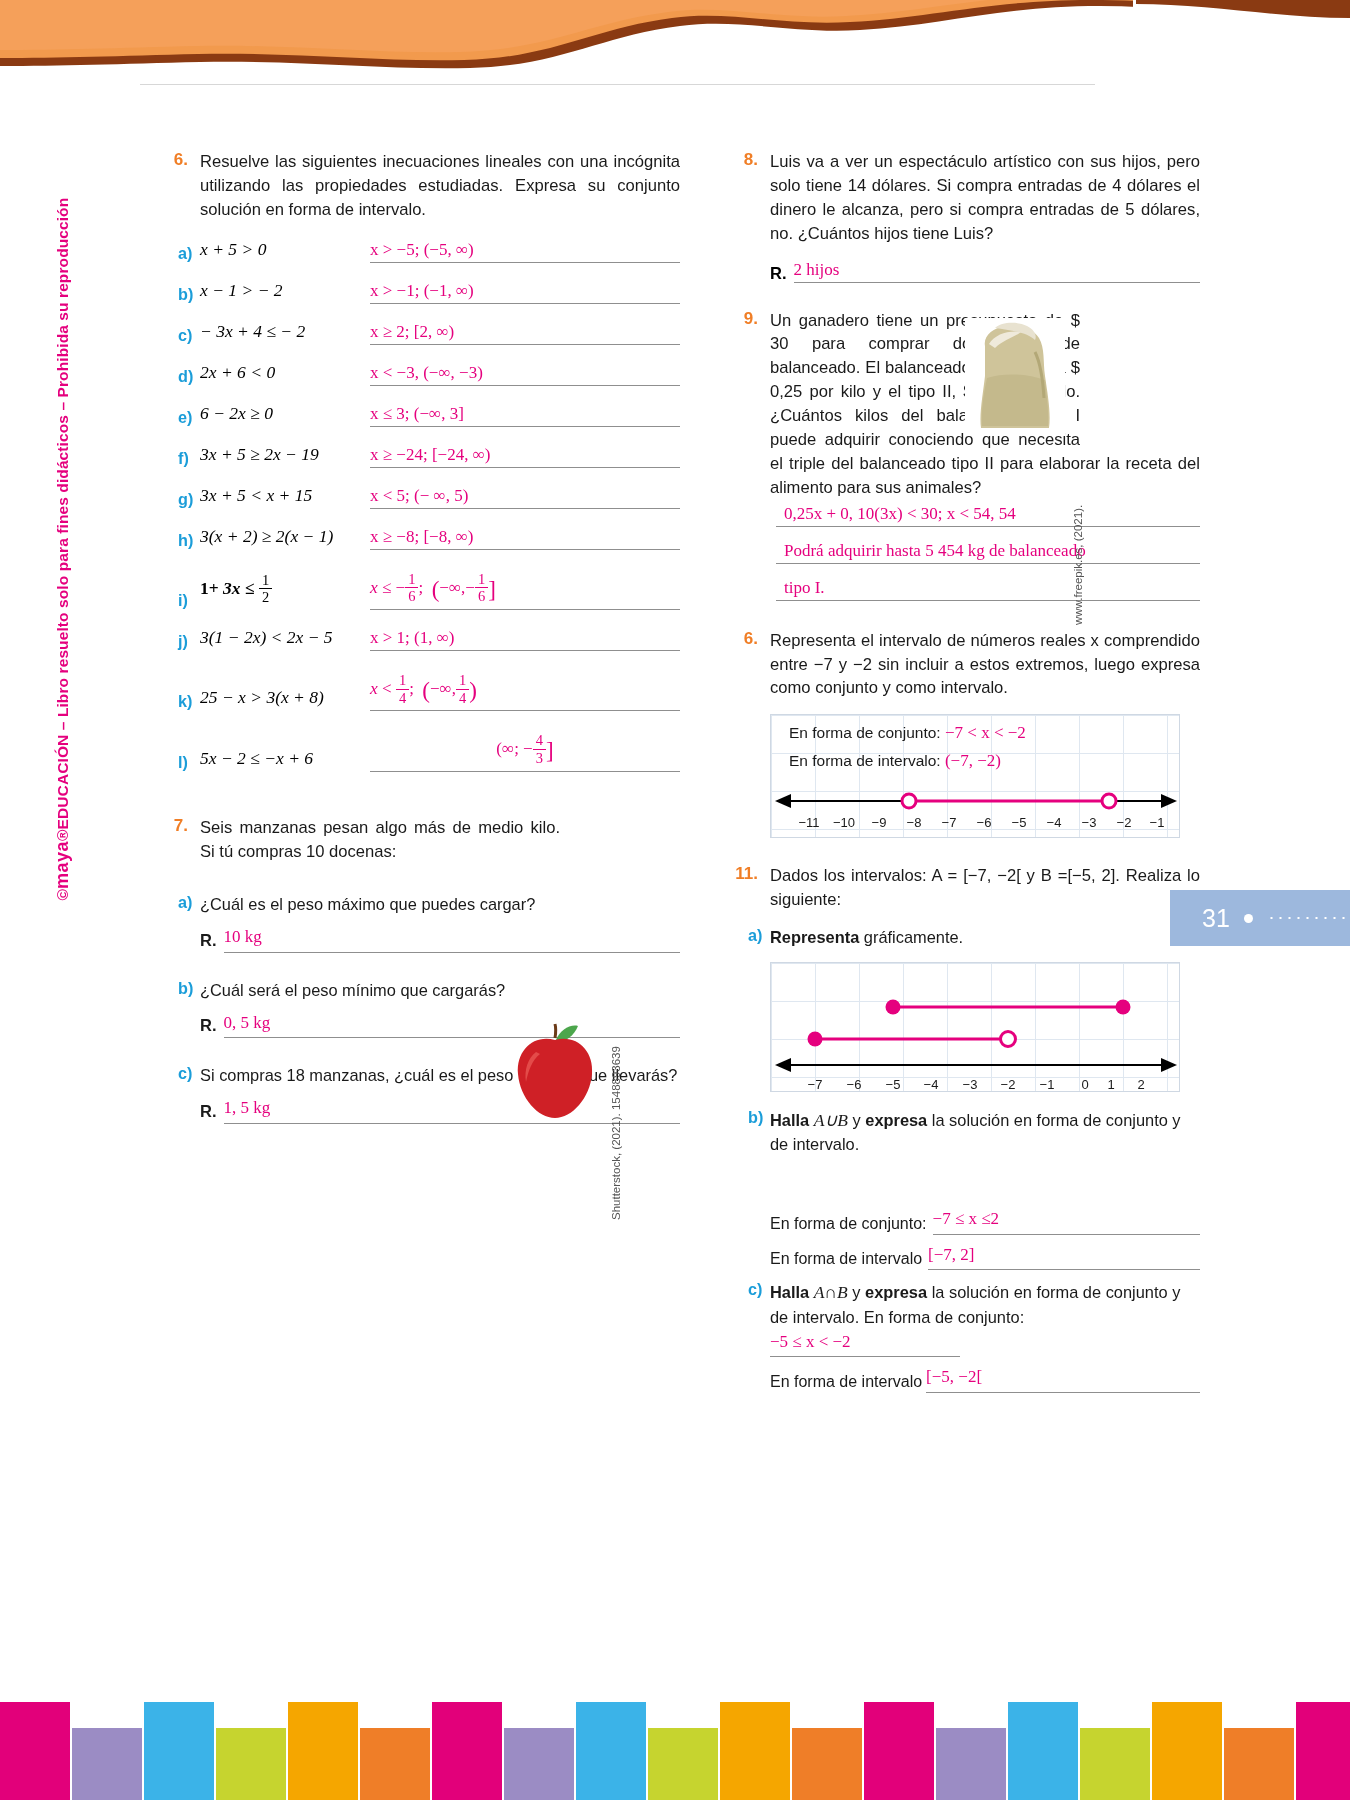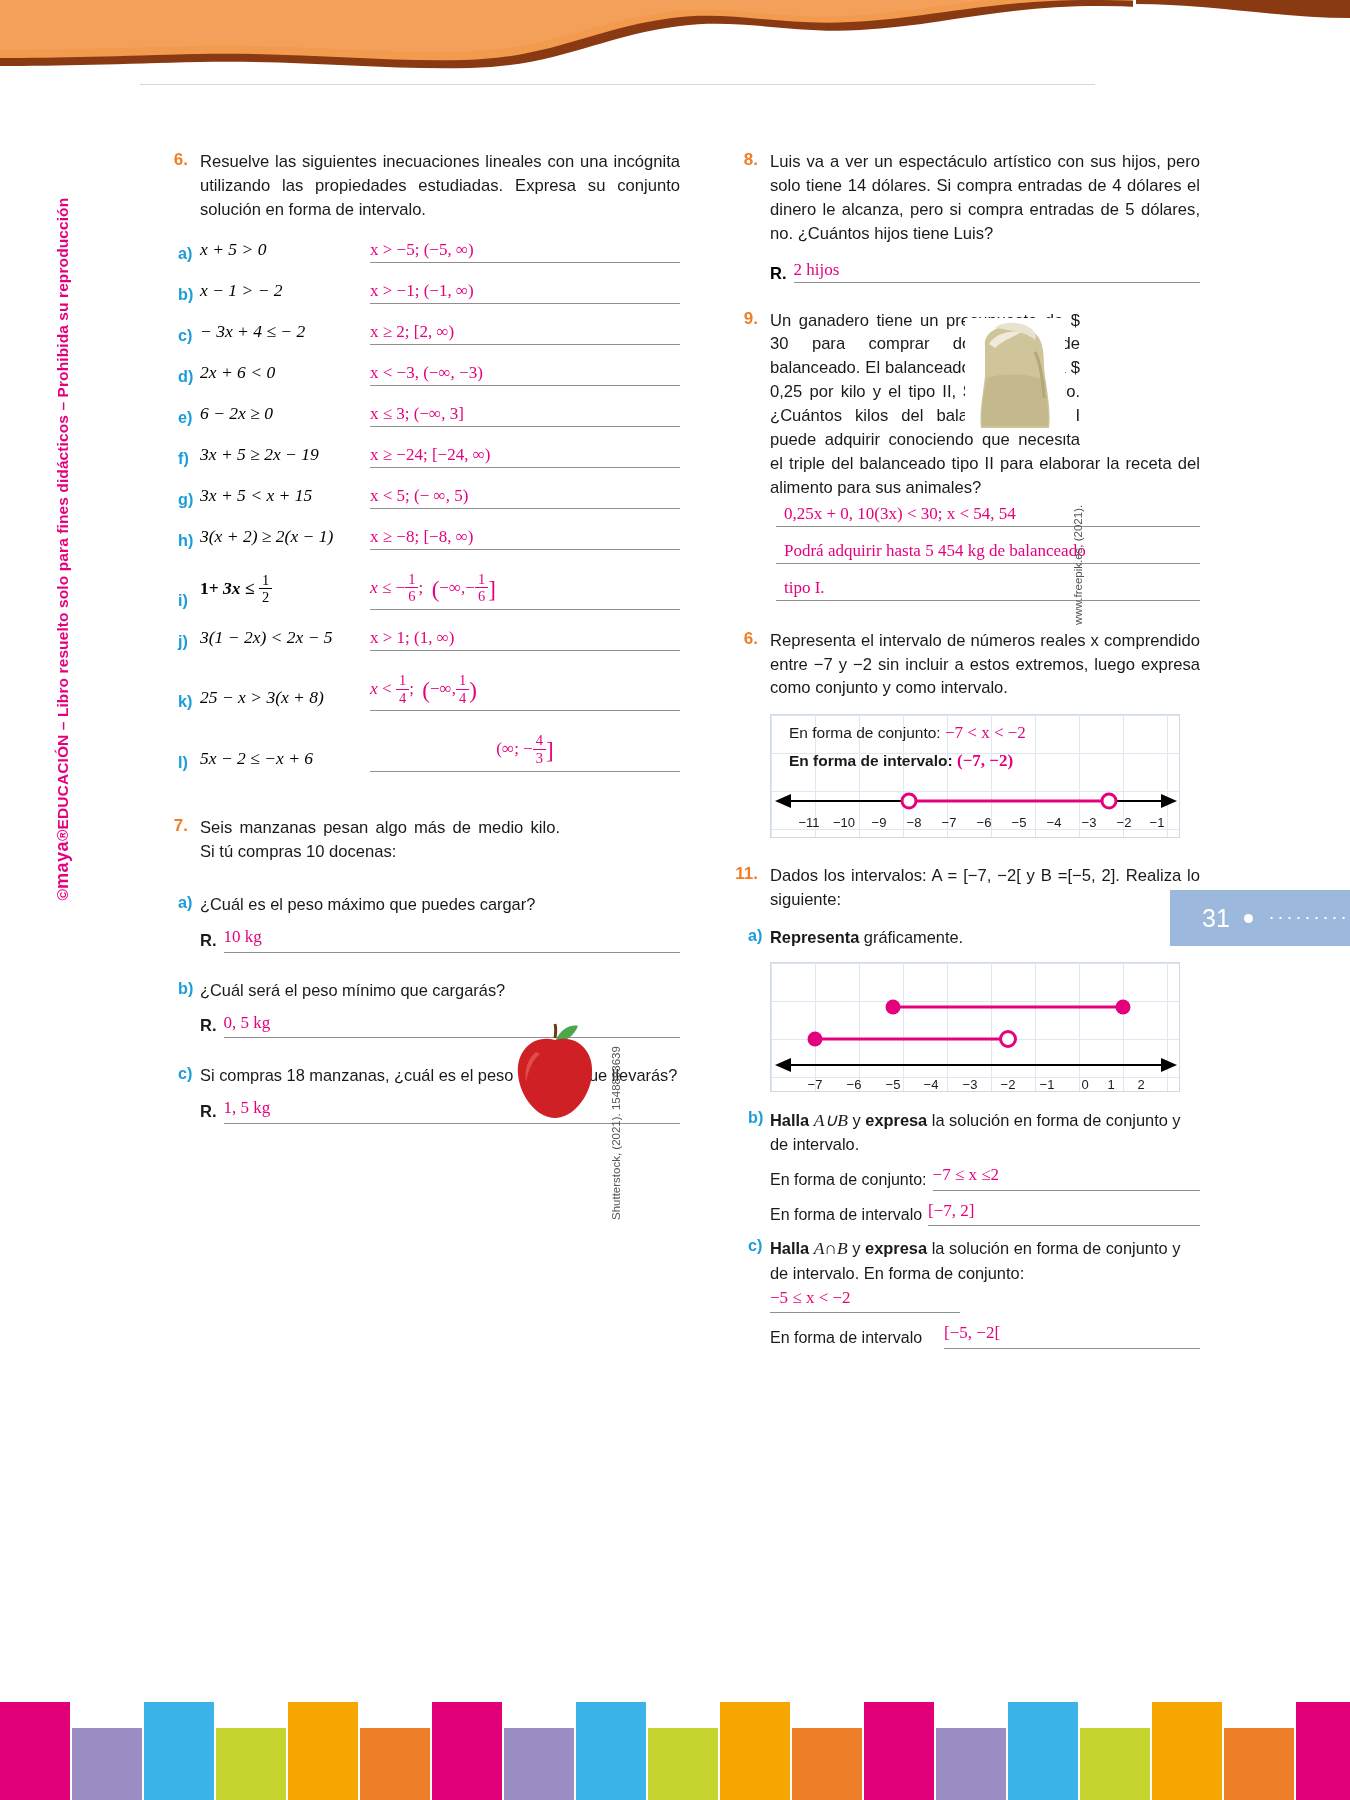--- a/index.html
+++ b/index.html
@@ -342,21 +342,21 @@
     <div class="ex-body">
       <b>Representa</b><span> el intervalo de números reales x comprendido entre −7 y −2 sin incluir a estos extremos, luego </span><b>expresa</b><span> como conjunto y como intervalo.</span>
     </div>
   </div>
 
   <div class="grid-box" style="margin-left:40px;margin-top:14px;width:410px;height:124px;">
     <div style="position:absolute;left:18px;top:8px;font-size:15.5px;color:#1a1a1a;">
       <span>En forma de conjunto:</span>
       <span class="answer-inline">−7 &lt; x &lt; −2</span>
     </div>
-    <div style="position:absolute;left:18px;top:36px;font-size:15.5px;color:#1a1a1a;font-weight:bold;">
+    <div style="position:absolute;left:18px;top:36px;font-size:15.5px;color:#1a1a1a;">
       <span>En forma de intervalo:</span>
       <span class="answer-inline">(−7, −2)</span>
     </div>
     <svg style="position:absolute;left:0;top:56px;" width="410" height="66" viewBox="0 0 410 66">
       <line x1="14" y1="30" x2="396" y2="30" stroke="#000" stroke-width="2.2"></line>
       <polygon points="4,30 20,23 20,37" fill="#000"></polygon>
       <polygon points="406,30 390,23 390,37" fill="#000"></polygon>
       <line x1="138" y1="30" x2="338" y2="30" stroke="#e5007e" stroke-width="3"></line>
       <circle cx="138" cy="30" r="7" fill="#ffffff" stroke="#e5007e" stroke-width="3"></circle>
       <circle cx="338" cy="30" r="7" fill="#ffffff" stroke="#e5007e" stroke-width="3"></circle>
@@ -418,37 +418,37 @@
       </g>
     </svg>
   </div>
 
   <div class="sub" style="margin-top:16px;">
     <div class="sub-let">b)</div>
     <div class="sub-body">
       <b>Halla</b> <span class="mi">A∪B</span><span> y </span><b>expresa</b><span> la solución en forma de conjunto y de intervalo.</span>
       <div style="display:flex;align-items:flex-end;margin-top:6px;">
         <span style="font-size:16px;white-space:nowrap;">En forma de conjunto:</span>
-        <span class="ans-line" style="flex:1;margin-left:6px;">−7 ≤ x ≤2</span>
+        <span class="ans-line" style="flex:1;margin-left:6px;margin-top:44px;">−7 ≤ x ≤2</span>
       </div>
       <div style="display:flex;align-items:flex-end;margin-top:8px;">
         <span style="font-size:16px;white-space:nowrap;">En forma de intervalo</span>
         <span class="ans-line" style="flex:1;margin-left:6px;">[−7, 2]</span>
       </div>
     </div>
   </div>
 
   <div class="sub" style="margin-top:10px;">
     <div class="sub-let">c)</div>
     <div class="sub-body">
       <b>Halla</b> <span class="mi">A∩B</span><span> y </span><b>expresa</b><span> la solución en forma de conjunto y de intervalo.  En  forma de conjunto:</span>
       <span class="ans-line" style="display:inline-block;min-width:190px;">−5 ≤ x &lt; −2</span>
       <div style="display:flex;align-items:flex-end;margin-top:8px;">
         <span style="font-size:16px;white-space:nowrap;">En forma de intervalo</span>
-        <span class="ans-line" style="flex:1;margin-left:22px;">[−5, −2[</span>
+        <span class="ans-line" style="flex:1;margin-left:4px;">[−5, −2[</span>
       </div>
     </div>
   </div>
 </div>
 
 <div class="bag">
   <svg width="100" height="118" viewBox="0 0 100 118">
     <rect x="0" y="0" width="100" height="118" fill="#ffffff"></rect>
     <path d="M20 28 C18 18 28 10 40 8 C54 6 68 10 74 20 C80 30 78 44 80 58 C83 78 86 96 84 110 L16 110 C14 96 18 76 20 58 Z" fill="#cfc49a"></path>
     <path d="M24 26 C30 16 44 12 56 14 C48 20 38 22 30 30 Z" fill="#efeadb"></path>

